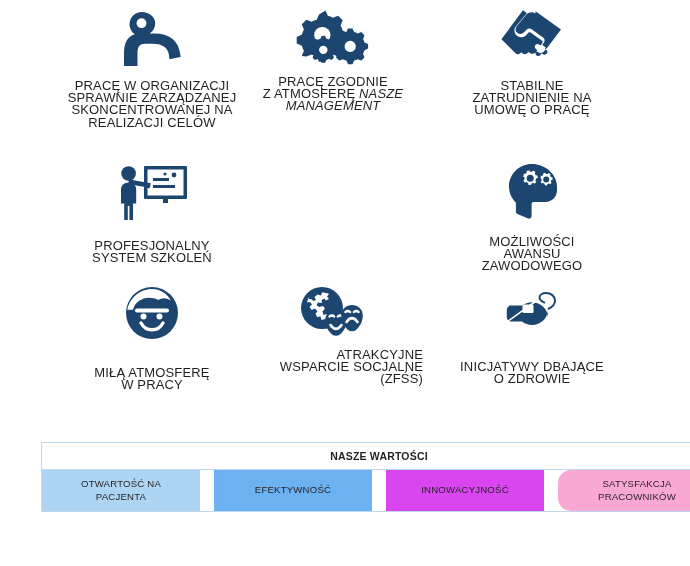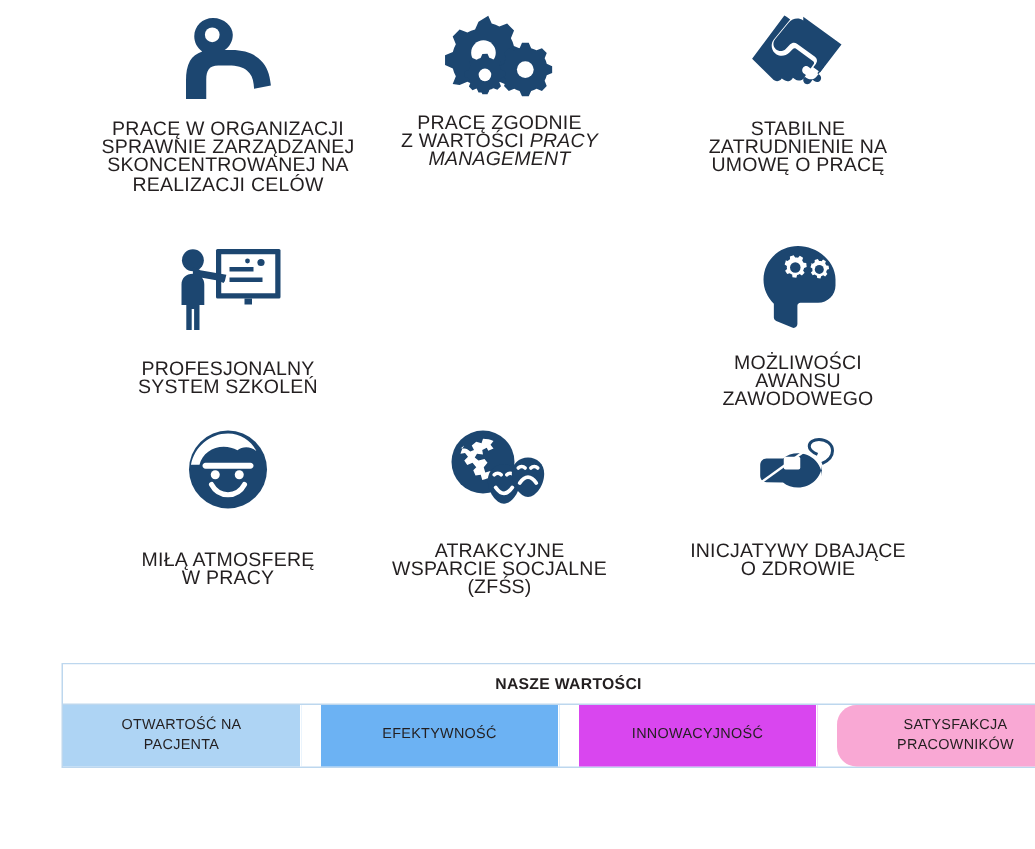--- a/index.html
+++ b/index.html
@@ -67,21 +67,21 @@
   .b-3 .caption   { margin-top: 14px; }
   .b-4 .icon-wrap { height: 62px; }
   .b-4 .caption   { margin-top: 16px; }
   .b-5 .icon-wrap { height: 62px; }
   .b-5 .caption   { margin-top: 22px; }
   .b-6 .icon-wrap { height: 62px; }
   .b-6 .caption   { margin-top: 12px; }
   .b-7 .icon-wrap { height: 56px; }
   .b-7 .caption   { margin-top: 26px; }
   .b-8 .icon-wrap { height: 58px; }
-  .b-8 .caption   { margin-top: 18px; }
+  .b-8 .caption   { margin-top: 6px; text-align: right; }
   .b-9 .icon-wrap { height: 58px; }
   .b-9 .caption   { margin-top: 18px; }
 
   
   .values {
     position: absolute;
     left: 41px;
     top: 442px;
     width: 676px;
     border: 1px solid #bdd7ee;
@@ -147,21 +147,21 @@
           <path d="M26.5 2.5l2.3 5.2c1.8.4 3.5 1.1 5.1 2l5.2-2 4.6 4.6-2.1 5.2c.9 1.6 1.6 3.3 2 5.1l5.2 2.3v6.5l-5.2 2.3c-.4 1.8-1.1 3.5-2 5.1l2.1 5.2-4.6 4.6-5.2-2.1c-1.6.9-3.3 1.6-5.1 2l-2.3 5.2H20l-2.3-5.2c-1.8-.4-3.5-1.1-5.1-2l-5.2 2.1L2.8 48l2.1-5.2c-.9-1.6-1.6-3.3-2-5.1L-2.3 35.4v-6.5l5.2-2.3c.4-1.8 1.1-3.5 2-5.1l-2.1-5.2 4.6-4.6 5.2 2c1.6-.9 3.3-1.6 5.1-2l2.3-5.2z" transform="translate(5,0)"></path>
           <circle cx="28.3" cy="27.1" r="8.2" fill="#ffffff"></circle>
           <path d="M58.5 20.5l1.6 3.6c1.3.3 2.5.8 3.6 1.4l3.6-1.4 3.2 3.2-1.4 3.6c.6 1.1 1.1 2.3 1.4 3.6l3.6 1.6v4.5l-3.6 1.6c-.3 1.3-.8 2.5-1.4 3.6l1.4 3.6-3.2 3.2-3.6-1.4c-1.1.6-2.3 1.1-3.6 1.4l-1.6 3.6h-4.5l-1.6-3.6c-1.3-.3-2.5-.8-3.6-1.4l-3.6 1.4-3.2-3.2 1.4-3.6c-.6-1.1-1.1-2.3-1.4-3.6l-3.6-1.6v-4.5l3.6-1.6c.3-1.3.8-2.5 1.4-3.6l-1.4-3.6 3.2-3.2 3.6 1.4c1.1-.6 2.3-1.1 3.6-1.4l1.6-3.6z" transform="translate(0,0)"></path>
           <circle cx="56.2" cy="38.4" r="5.6" fill="#ffffff"></circle>
           <path d="M32 36.8l1.2 2.7c1 .2 1.9.6 2.7 1.1l2.7-1.1 2.4 2.4-1.1 2.7c.5.8.8 1.7 1.1 2.7l2.7 1.2v3.4l-2.7 1.2c-.2 1-.6 1.9-1.1 2.7l1.1 2.7-2.4 2.4-2.7-1.1c-.8.5-1.7.8-2.7 1.1L32 63.8h-3.4l-1.2-2.7c-1-.2-1.9-.6-2.7-1.1l-2.7 1.1-2.4-2.4 1.1-2.7c-.5-.8-.8-1.7-1.1-2.7l-2.7-1.2v-3.4l2.7-1.2c.2-1 .6-1.9 1.1-2.7l-1.1-2.7 2.4-2.4 2.7 1.1c.8-.5 1.7-.8 2.7-1.1l1.2-2.7z" transform="translate(-1,-9)"></path>
           <circle cx="29.3" cy="41.9" r="4.2" fill="#ffffff"></circle>
         </g>
       </svg>
     </span>
     <span class="caption"><span>PRACĘ ZGODNIE</span>
-<span>Z WARTOŚCI </span><span class="it">PRACY</span>
+<span>Z ATMOSFERĘ </span><span class="it">NASZE</span>
 <span class="it">MANAGEMENT</span></span>
   </div>
 
   <div class="benefit b-3 col-3 row-1">
     <span class="icon-wrap">
       <svg width="66" height="58" viewBox="0 0 66 58" xmlns="http://www.w3.org/2000/svg">
         <g fill="#1c4670">
           <path d="M36.5 3.2L62 21.6 47.8 40.2l-4.6-3.3 1.8-2.4c1.1-1.5.8-3.6-.7-4.7l-12-8.7c-1.4-1-3.3-.8-4.5.4l-3 3.1c-1.8 1.8-4.7 1.9-6.6.2-1.9-1.7-2.1-4.6-.5-6.6l9.2-11.2c2.4-2.9 6.4-3.7 9.6-1.4z"></path>
           <path d="M27.3 6.9L18 18.2c-2.3 2.8-2 6.9.7 9.3 2.7 2.4 6.8 2.3 9.4-.3l2.5-2.6c.5-.5 1.3-.6 1.9-.2l11.6 8.4c.7.5.8 1.4.3 2.1l-2 2.7-1.3-1c-1.2-.9-2.9-.6-3.8.6-.9 1.2-.6 2.9.6 3.8l1.4 1-1.3 1.8c-.9 1.2-.6 2.9.6 3.8 1.2.9 2.9.6 3.8-.6l1.3-1.8 1.4 1c1.2.9 2.9.6 3.8-.6.9-1.2.6-2.9-.6-3.8l-1.4-1 1.3-1.8c.9-1.2.6-2.9-.6-3.8l-1.4-1 .6-.8 4.5 3.2-4.9 6.4c-1.6 2.1-4.6 2.5-6.7 1l-1.1-.8-.6.8c-1.4 1.9-4.1 2.3-6 .9l-1.4-1-.5.7c-1.3 1.7-3.7 2.1-5.4.8l-1.5-1.1-.3.4c-1.2 1.6-3.5 1.9-5.1.7L3.4 31.2 24.9 2.3c.8.4 1.6 1 2.4 1.6l1.5 1.1-1.5 1.9z" transform="translate(-1,0)"></path>
         </g>

